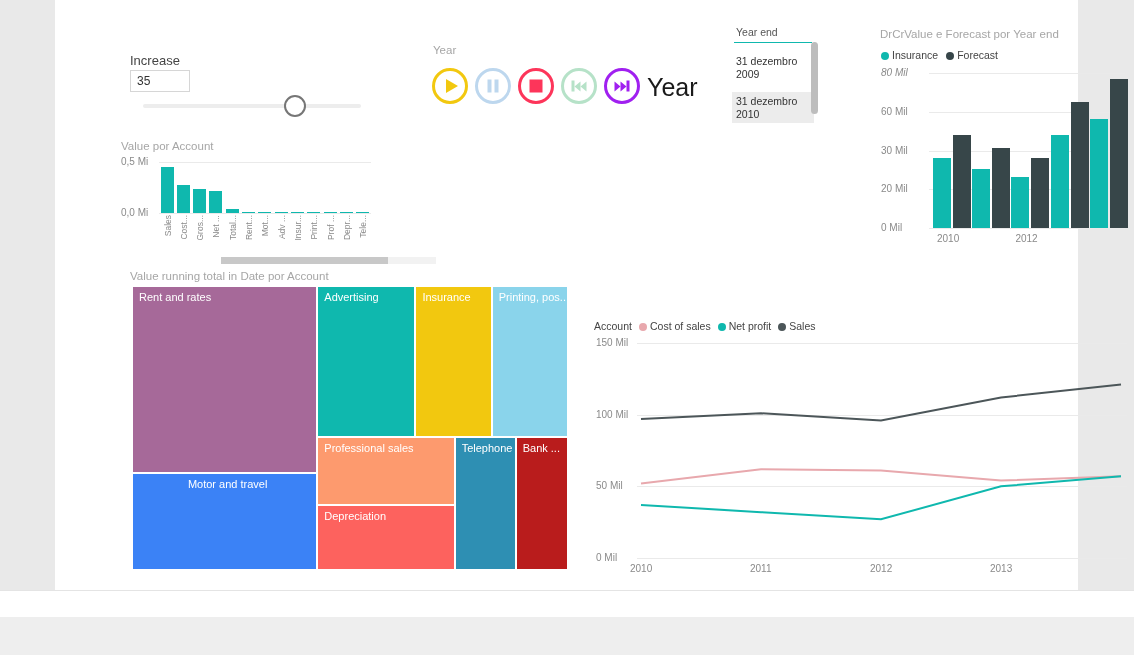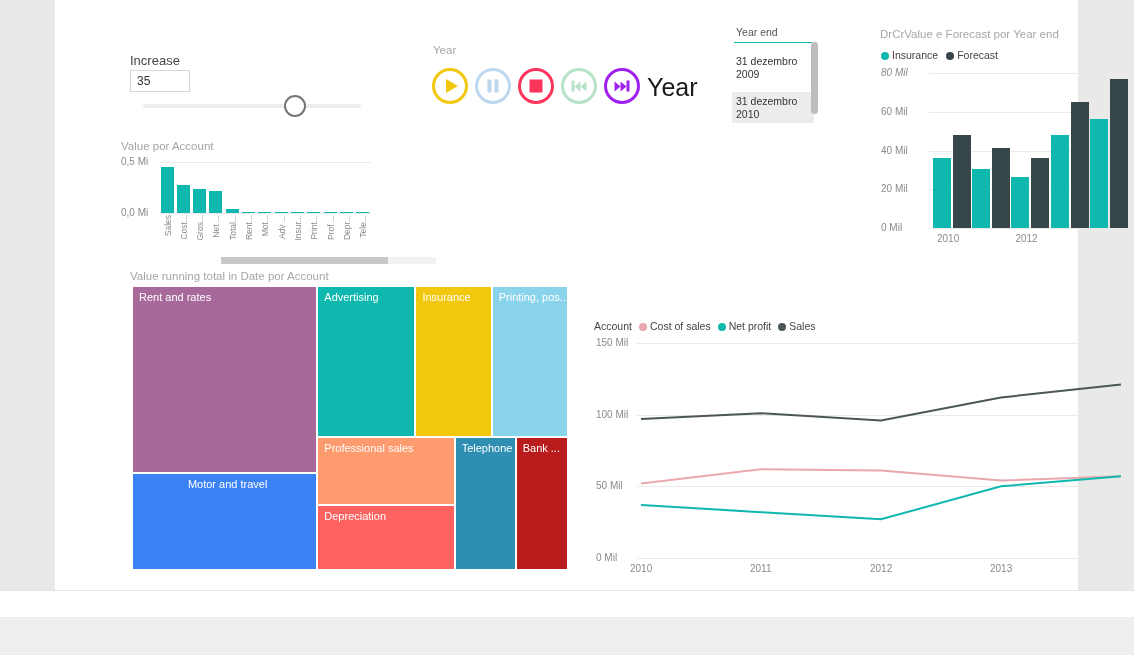--- a/index.html
+++ b/index.html
@@ -208,21 +208,21 @@
           <div class="bfbar" style="left:63.2px; height:80.40625px; background:#374649;"></div>
           <div class="bfbar" style="left:82.4px; height:51.34375px; background:#0fb8ae;"></div>
           <div class="bfbar" style="left:102.4px; height:69.75px; background:#374649;"></div>
           <div class="bfbar" style="left:121.60000000000001px; height:93px; background:#0fb8ae;"></div>
           <div class="bfbar" style="left:141.60000000000002px; height:125.9375px; background:#374649;"></div>
           <div class="bfbar" style="left:160.8px; height:109.46875px; background:#0fb8ae;"></div>
           <div class="bfbar" style="left:180.8px; height:149.1875px; background:#374649;"></div>
         </div>
     <div class="axlabel" style="left:4px; top:194px;">0 Mil</div>
         <div class="axlabel" style="left:4px; top:155.25px;">20 Mil</div>
-        <div class="axlabel" style="left:4px; top:116.5px;">40 Mil</div>
+        <div class="axlabel" style="left:4px; top:116.5px;">30 Mil</div>
         <div class="axlabel" style="left:4px; top:77.75px;">60 Mil</div>
         <div class="axlabel" style="left:4px; top:39px;font-style:italic;">80 Mil</div>
         <div class="axlabel" style="left:60px; top:205px;">2010</div>
         <div class="axlabel" style="left:138.4px; top:205px;">2012</div>
       </div>
 
     <div id="vpa">
       <div class="vtitle" style="left:0; top:0;">Value por Account</div>
       <div id="vpa-plot">
           <div class="gridline" style="left:0; top:0; width:212px;"></div>

